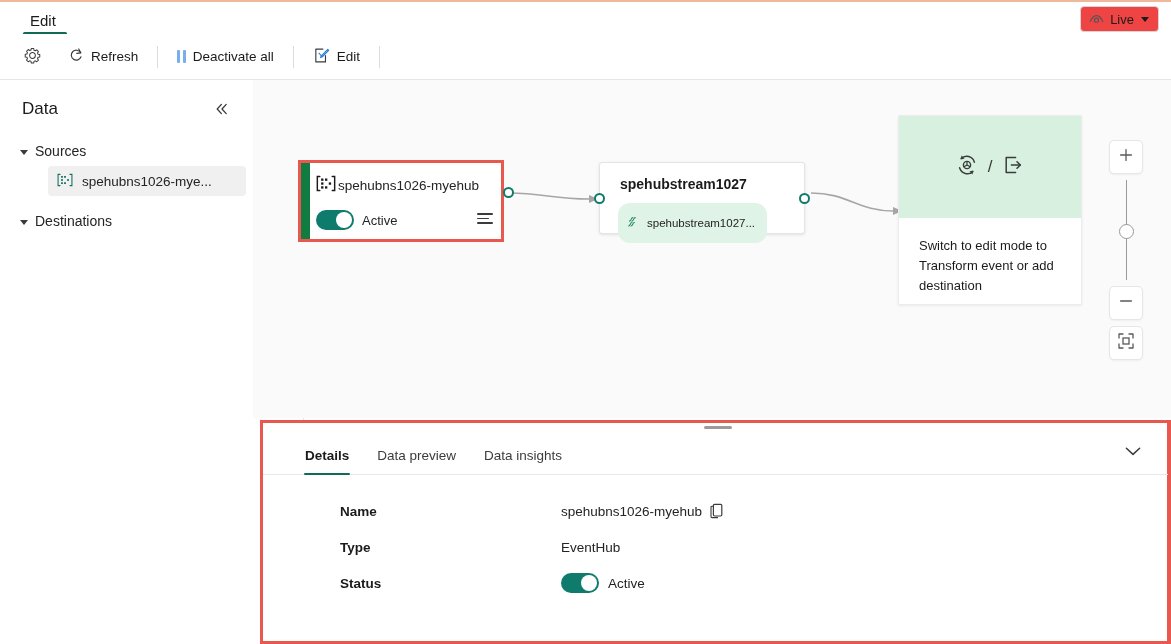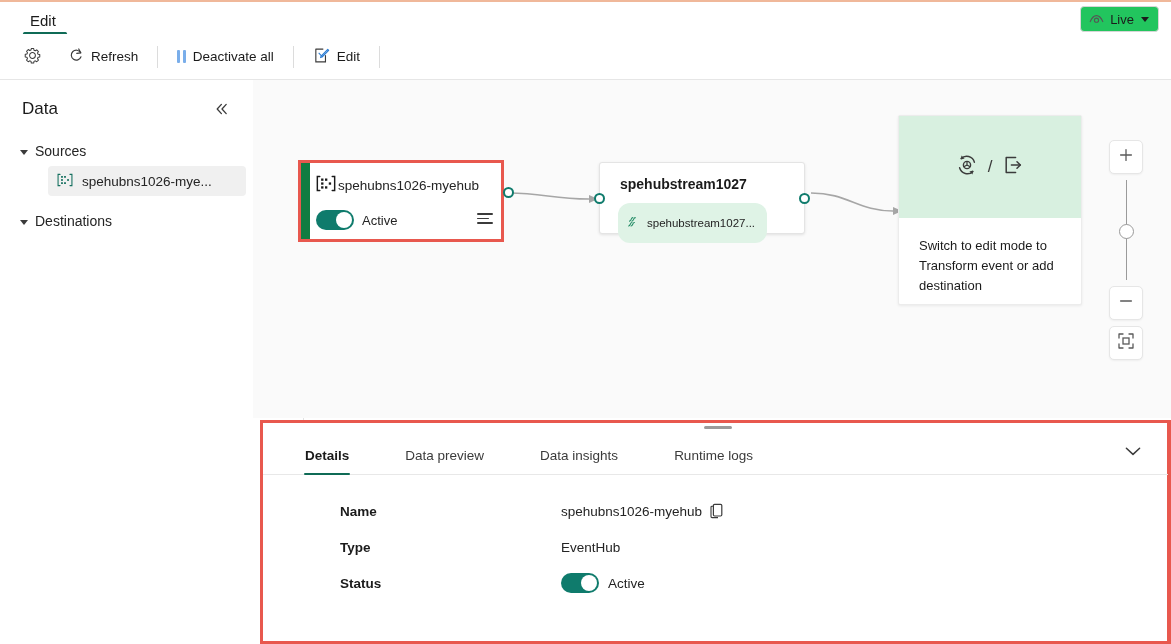--- a/index.html
+++ b/index.html
@@ -37,21 +37,21 @@
     background: #0f6b56;
     border-radius: 2px;
   }
   .live-btn {
     position: absolute; right: 12px; top: 4px;
     height: 26px;
     padding: 0 9px 0 8px;
     display: flex; align-items: center; gap: 6px;
     border: 1px solid #d6d6d6;
     border-radius: 4px;
-    background: #22c55e;
+    background: #ef4444;
     font-size: 13px; color: #1b1b1b;
     cursor: pointer;
   }
   .live-btn .eye { display: flex; align-items: center; }
   .live-btn .caret {
     width: 0; height: 0;
     border-left: 4.5px solid transparent;
     border-right: 4.5px solid transparent;
     border-top: 5px solid #1b1b1b;
     margin-left: 1px;
@@ -288,21 +288,20 @@
     background: #9b9b9b;
     border-radius: 2px;
     cursor: ns-resize;
   }
   .tabs {
     position: absolute; left: 0; top: 10px;
     width: 905px; height: 42px;
     display: flex; align-items: flex-end;
     padding-left: 28px;
     border-bottom: 1px solid #e8e8e8;
-    gap: 28px;
   }
   .tab {
     height: 38px;
     padding: 0 14px;
     display: flex; align-items: center;
     font-size: 13.5px; color: #3b3b3b;
     cursor: pointer;
     position: relative;
   }
   .tab.active { color: #1b1b1b; font-weight: bold; }
@@ -559,23 +558,20 @@
     <div class="tabs">
       <div class="tab active">
         <span>Details</span>
       </div>
       <div class="tab">
         <span>Data preview</span>
       </div>
       <div class="tab">
         <span>Data insights</span>
       </div>
-      <div class="tab">
-        <span>Runtime logs</span>
-      </div>
       <div class="tabs-collapse">
         <span>
           <svg width="18" height="12" viewBox="0 0 18 12">
             <path d="M2.4 3.2 L9 9.4 L15.6 3.2" fill="none" stroke="#3b3b3b" stroke-width="1.5" stroke-linecap="round" stroke-linejoin="round"></path>
           </svg>
         </span>
       </div>
     </div>
 
     <div class="detail-rows">

